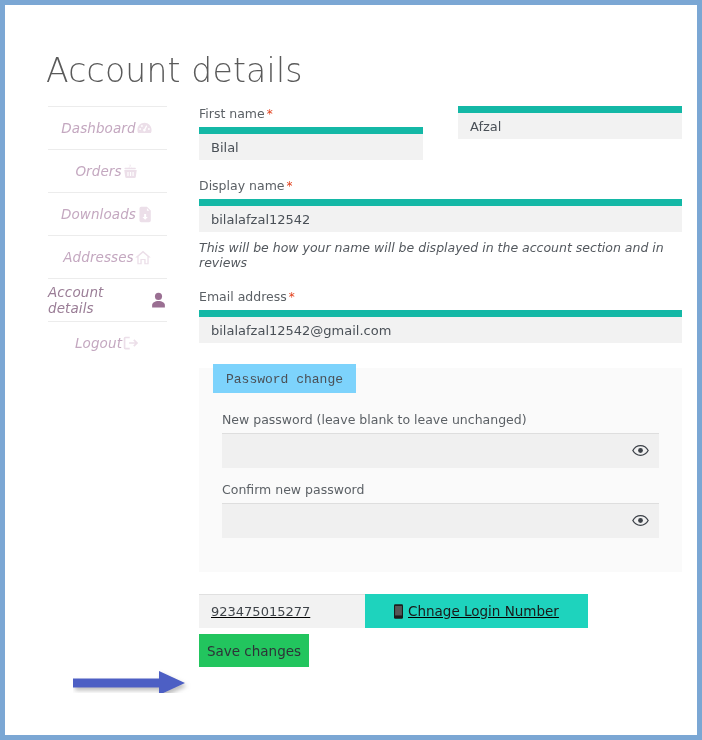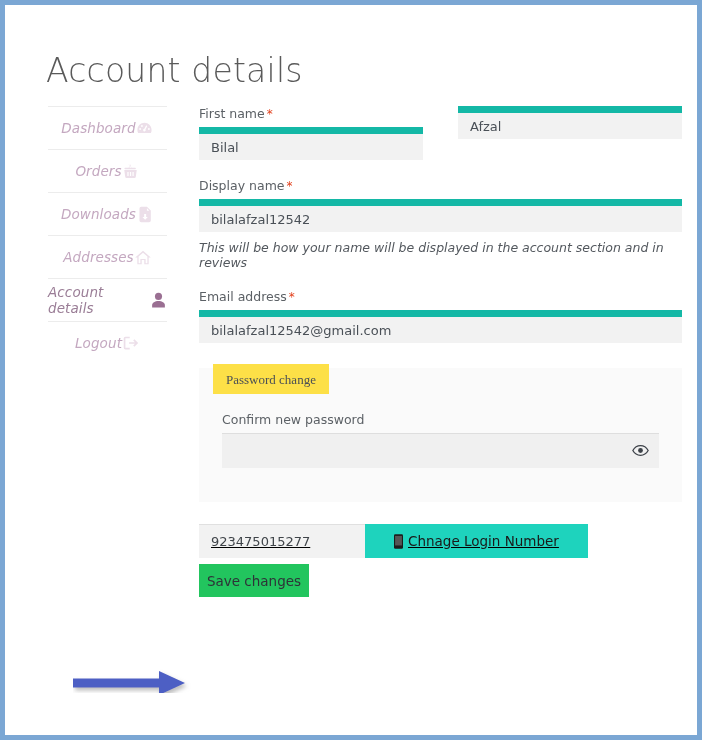--- a/index.html
+++ b/index.html
@@ -150,25 +150,25 @@
     margin-top: 25px;
     background: #fafafa;
     padding: 30px 23px 34px 23px;
     box-sizing: border-box;
     width: 483px;
   }
   .pw-legend {
     position: absolute;
     top: -4px;
     left: 14px;
-    background: #fde047;
+    background: #7dd3fc;
     padding: 8px 13px 6px 13px;
     font-size: 13px;
     color: #4b5056;
-    font-family: Liberation Serif, serif;
+    font-family: Liberation Mono, monospace;
   }
   .pw-field { position: relative; margin-top: 14px; }
   .pw-field:first-of-type { margin-top: 10px; }
   .pw-input-wrap {
     position: relative;
     width: 437px;
   }
   .pw-input {
     background: #f0f0f0;
     border: none;
@@ -363,20 +363,32 @@
         <label class="field-label">
           <span>Email address</span><span class="req">*</span>
         </label>
         <input class="input-box" type="text" value="bilalafzal12542@gmail.com" style="">
       </div>
 
       <div class="pw-fieldset">
         <div class="pw-legend">Password change</div>
 
 
+        <div class="pw-field">
+          <label class="field-label">New password (leave blank to leave unchanged)</label>
+          <div class="pw-input-wrap">
+            <input class="pw-input" type="text" value="" style="">
+            <span class="eye-btn">
+              <svg width="17" height="13" viewBox="0 0 24 18" fill="none" stroke="currentColor" stroke-width="1.8">
+                <path d="M1.2 9S5 2.2 12 2.2 22.8 9 22.8 9 19 15.8 12 15.8 1.2 9 1.2 9z"></path>
+                <circle cx="12" cy="9" r="3.4" fill="currentColor" stroke="none"></circle>
+              </svg>
+            </span>
+          </div>
+        </div>
 
         <div class="pw-field">
           <label class="field-label">Confirm new password</label>
           <div class="pw-input-wrap">
             <input class="pw-input" type="text" value="" style="">
             <span class="eye-btn">
               <svg width="17" height="13" viewBox="0 0 24 18" fill="none" stroke="currentColor" stroke-width="1.8">
                 <path d="M1.2 9S5 2.2 12 2.2 22.8 9 22.8 9 19 15.8 12 15.8 1.2 9 1.2 9z"></path>
                 <circle cx="12" cy="9" r="3.4" fill="currentColor" stroke="none"></circle>
               </svg>

